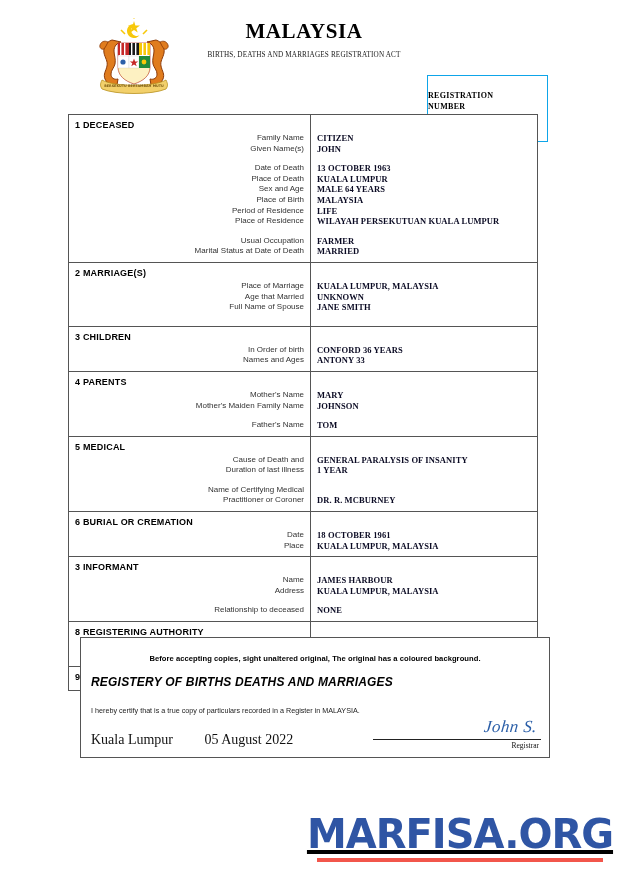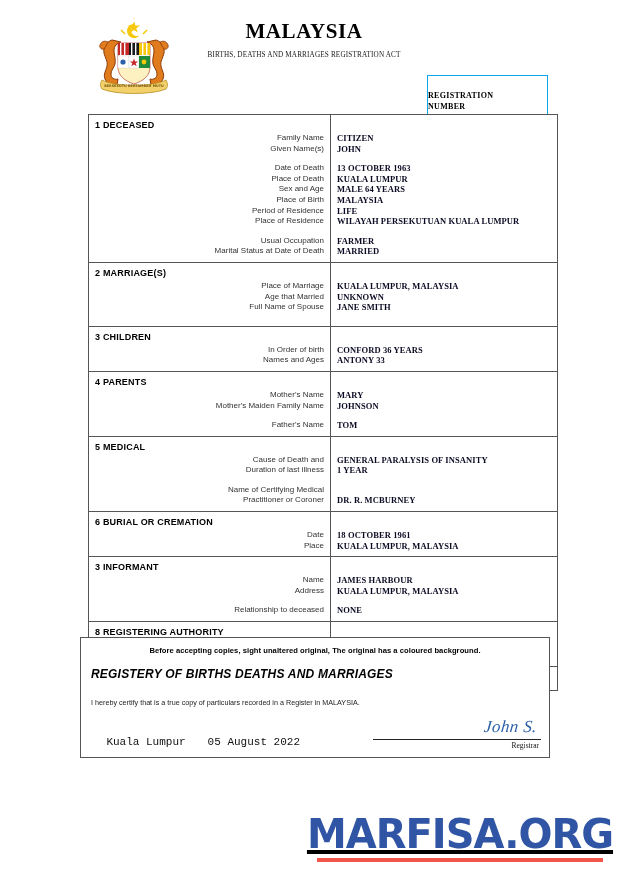--- a/index.html
+++ b/index.html
@@ -94,21 +94,21 @@
   .regbox-value {
     font-family: "Liberation Serif", serif;
     font-size: 11px;
     margin-top: 10px;
     letter-spacing: 0.3px;
   }
 
   
   .cert-body {
     position: absolute;
-    left: 88px;
+    left: 68px;
     top: 114px;
     width: 470px;
     border: 1px solid #555;
     box-sizing: border-box;
     background: #fff;
   }
   .section {
     display: flex;
     border-bottom: 1px solid #555;
     box-sizing: border-box;
@@ -165,45 +165,44 @@
     width: 470px;
     height: 121px;
     border: 1px solid #555;
     box-sizing: border-box;
     background: #fff;
   }
   .warn-line {
     text-align: center;
     font-size: 7.6px;
     font-weight: bold;
-    margin-top: 8px;
+    margin-top: 16px;
     letter-spacing: 0.05px;
   }
   .registry-line {
     font-size: 12px;
     font-weight: bold;
     letter-spacing: 0.2px;
     margin: 12px 0 0 10px;
     font-style: italic;
   }
   .certify-text {
     font-size: 7.2px;
     line-height: 9.5px;
     margin: 17px 0 0 10px;
     width: 300px;
     color: #222;
   }
   .foot-row {
     position: absolute;
     left: 10px;
     bottom: 9px;
-    font-family: Liberation Mono, monospace;
-    font-size: 11px;
+    font-family: Liberation Serif, serif;
+    font-size: 14px;
     color: #111;
-    text-align: center;
   }
   .foot-place { display: inline-block; width: 110px; }
   .foot-date { display: inline-block; }
 
   .sign-area {
     position: absolute;
     right: 8px;
     bottom: 7px;
     width: 168px;
     text-align: right;

